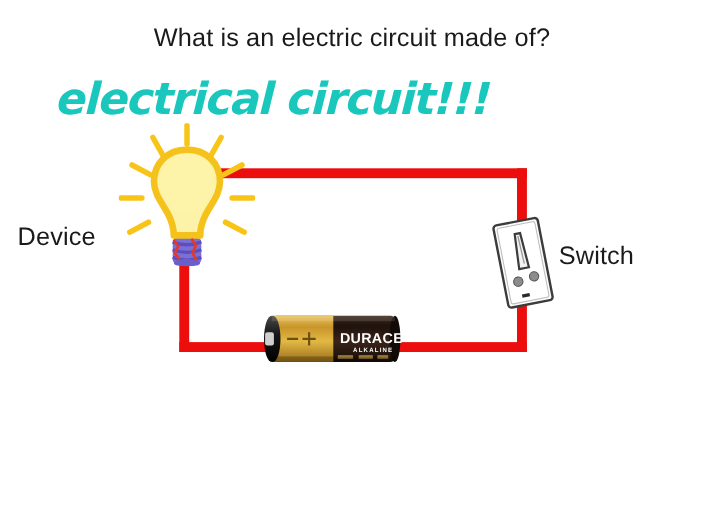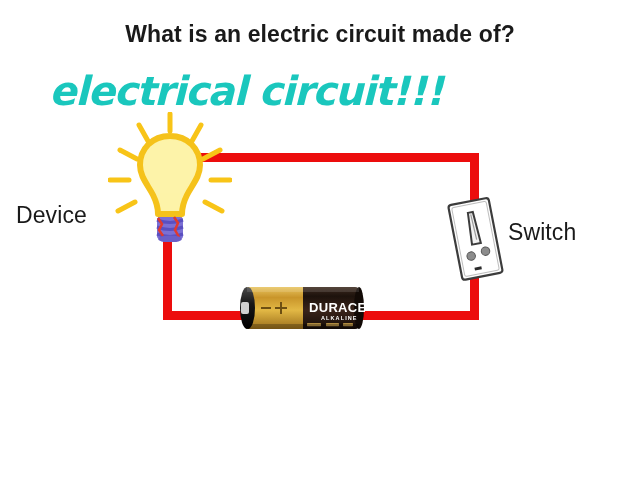--- a/index.html
+++ b/index.html
@@ -24,21 +24,21 @@
 
   
   .question-title {
     position: absolute;
     left: 0;
     top: 21px;
     width: 640px;
     text-align: center;
     font-family: "Liberation Sans", sans-serif;
     font-size: 23px;
-    font-weight: 700;
+    font-weight: 400;
     letter-spacing: 0.1px;
     color: #1a1a1a;
     white-space: nowrap;
   }
 
   
   .headline {
     position: absolute;
     left: 52px;
     top: 68px;

